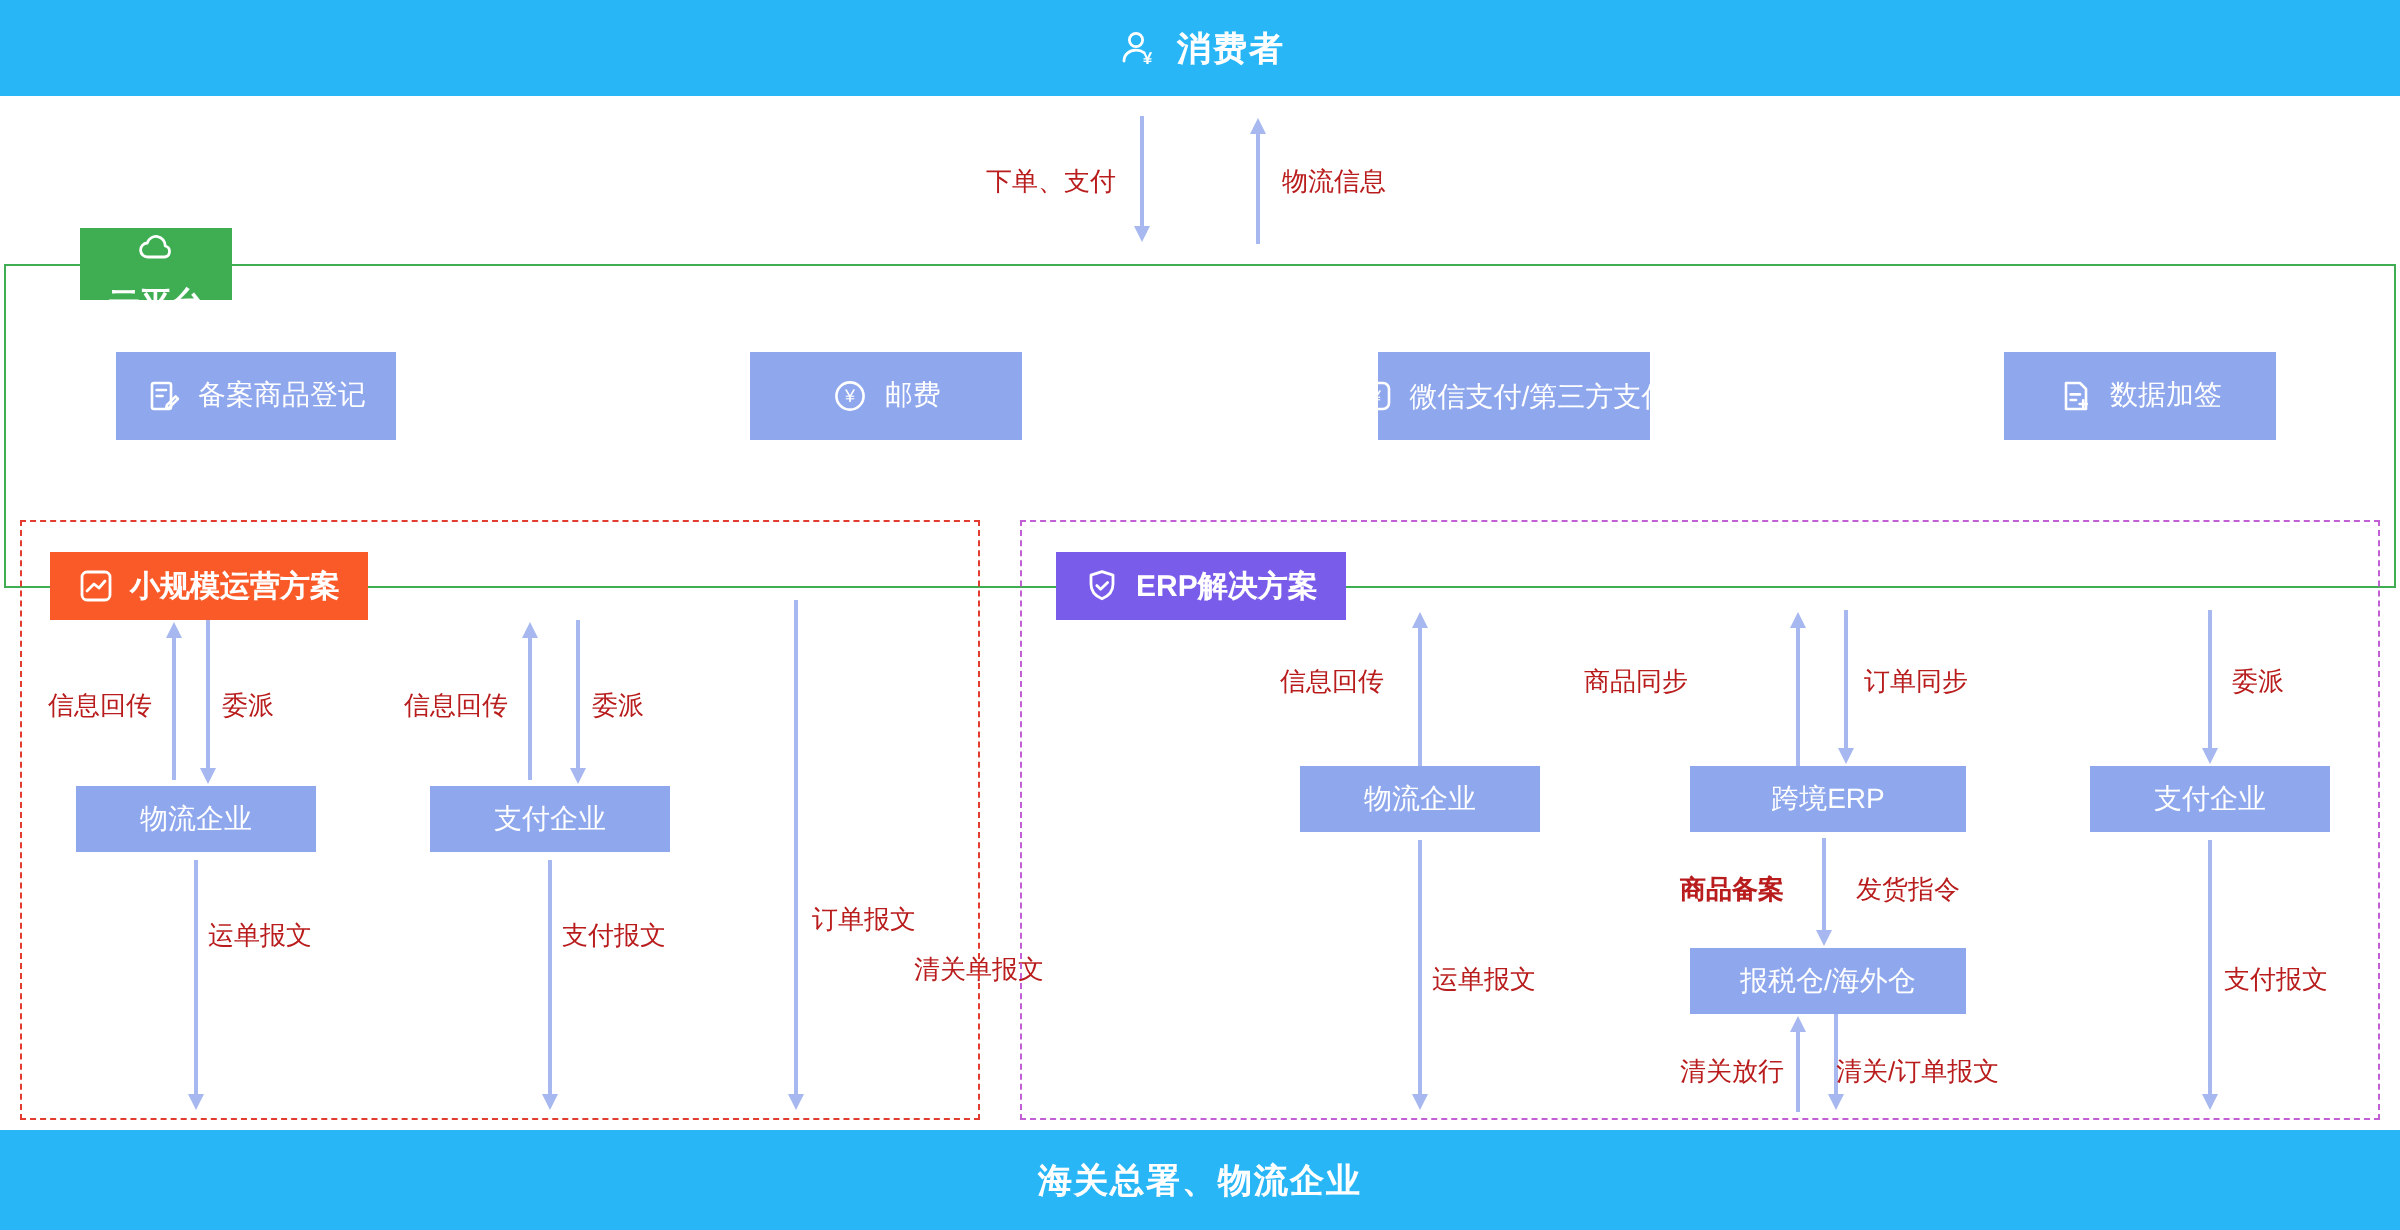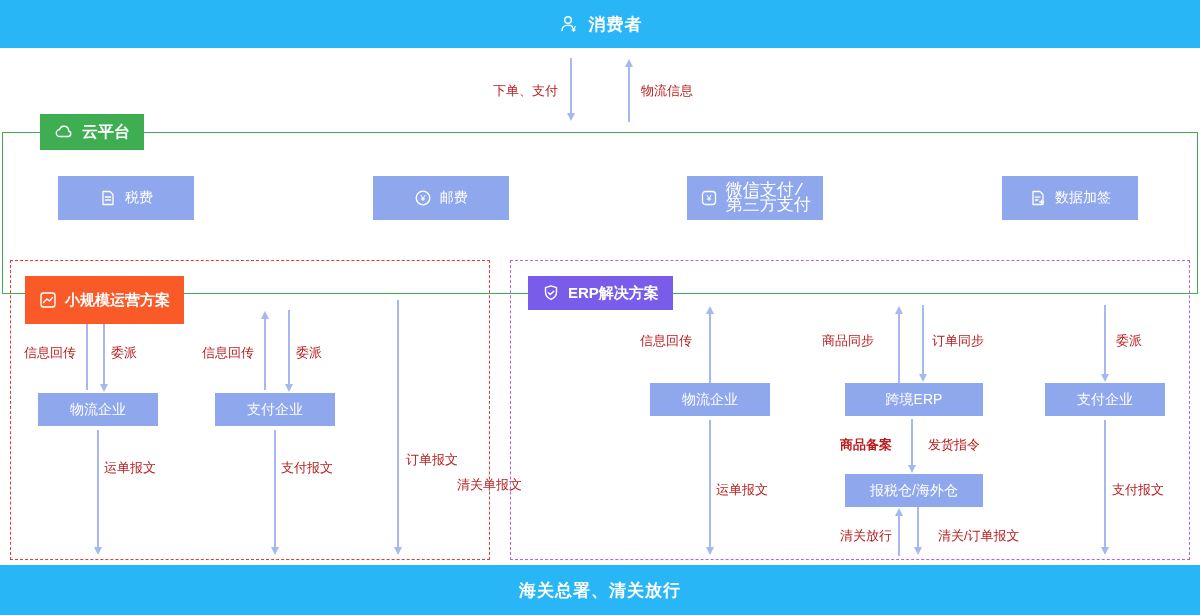--- a/index.html
+++ b/index.html
@@ -18,30 +18,30 @@
   .arr{position:absolute;width:2px;background:#a6b8ef;}
   .arr.down::after{content:"";position:absolute;left:-3.5px;bottom:-8px;width:0;height:0;
     border:4.5px solid transparent;border-bottom:none;border-top:8px solid #a6b8ef;}
   .arr.up::before{content:"";position:absolute;left:-3.5px;top:-8px;width:0;height:0;
     border:4.5px solid transparent;border-top:none;border-bottom:8px solid #a6b8ef;}
   .cloud-box{position:absolute;left:2px;top:132px;width:1194px;height:160px;border:1px solid #3fae53;}
   .tag{
     position:absolute;height:36px;display:flex;align-items:center;gap:8px;color:#fff;
     font-size:16px;font-weight:bold;padding:0 14px;z-index:5;white-space:nowrap;
   }
-  .tag.green{left:40px;top:114px;background:#3fae53;}
-  .tag.orange{left:25px;top:276px;height:48px;background:#fa5a28;font-size:15px;}
+  .tag.green{left:40px;top:114px;background:#3fae53;flex-direction:column;}
+  .tag.orange{left:25px;top:276px;height:34px;background:#fa5a28;font-size:15px;}
   .tag.purple{left:528px;top:276px;height:34px;background:#7a5cea;font-size:15px;}
   .services{position:absolute;left:58px;top:176px;width:1080px;display:flex;justify-content:space-between;z-index:2;}
   .service{
     width:136px;height:44px;background:#8fa7ed;color:#fff;display:flex;align-items:center;
     justify-content:center;gap:8px;font-size:14px;white-space:nowrap;
   }
   .service.w140{width:140px;}
-  .slabel2{display:flex;flex-direction:column;font-size:17px;line-height:15px;font-family:Liberation Mono, monospace;}
+  .slabel2{display:flex;flex-direction:row;font-size:14px;line-height:15px;}
   .dashed{position:absolute;top:260px;height:298px;z-index:1;}
   .dashed.red{left:10px;width:478px;border:1px dashed #e23c30;}
   .dashed.violet{left:510px;width:678px;border:1px dashed #c35fd4;}
   .node{
     position:absolute;height:33px;background:#8fa7ed;color:#fff;display:flex;align-items:center;
     justify-content:center;font-size:14px;z-index:3;white-space:nowrap;
   }
   .icon{display:inline-flex;align-items:center;justify-content:center;flex:0 0 auto;}
   svg{display:block;}
 </style>
@@ -68,29 +68,30 @@
 <div class="tag green">
   <span class="icon">
     <svg width="20" height="20" viewBox="0 0 20 20" fill="none" stroke="#fff" stroke-width="1.4" stroke-linejoin="round">
       <path d="M6 14.5a3.5 3.5 0 0 1-.4-7A4.6 4.6 0 0 1 14.6 9a2.8 2.8 0 0 1-.3 5.5z"></path>
     </svg>
   </span>
   <span>云平台</span>
 </div>
 
 <div class="services">
-  <div class="service">
+  <div class="service w140">
     <span class="icon">
       <svg width="18" height="18" viewBox="0 0 18 18" fill="none" stroke="#fff" stroke-width="1.3" stroke-linecap="round" stroke-linejoin="round">
-        <path d="M4 2.5h7l3 3v10H4z"></path>
-        <line x1="6.3" y1="8" x2="11.7" y2="8"></line>
-        <line x1="6.3" y1="11" x2="11.7" y2="11"></line>
-      </svg>
-    </span>
-    <span>税费</span>
+        <rect x="3" y="2.5" width="9.5" height="13" rx="1"></rect>
+        <line x1="5.3" y1="6" x2="10" y2="6"></line>
+        <line x1="5.3" y1="9" x2="8.3" y2="9"></line>
+        <path d="M10.4 13.6l4.4-4.4 1.2 1.2-4.4 4.4-1.5.3z"></path>
+      </svg>
+    </span>
+    <span>备案商品登记</span>
   </div>
   <div class="service">
     <span class="icon">
       <svg width="18" height="18" viewBox="0 0 18 18" fill="none" stroke="#fff" stroke-width="1.3">
         <circle cx="9" cy="9" r="6.8"></circle>
         <text x="9" y="12.2" text-anchor="middle" font-size="9" fill="#fff" stroke="none">¥</text>
       </svg>
     </span>
     <span>邮费</span>
   </div>
@@ -161,21 +162,21 @@
       <path d="M9 1.8l5.5 1.8v4.5c0 3.6-2.2 5.9-5.5 7.3-3.3-1.4-5.5-3.7-5.5-7.3V3.6z"></path>
       <polyline points="6.4,8.8 8.3,10.6 11.8,7.2"></polyline>
     </svg>
   </span>
   <span>ERP解决方案</span>
 </div>
 
 <div class="flow-label" style="left:640px;top:333px;">信息回传</div>
 <div class="arr up" style="left:709px;top:314px;height:69px;"></div>
 
-<div class="flow-label" style="left:822px;top:333px;">商品同步</div>
+<div class="flow-label" style="left:792px;top:333px;">商品同步</div>
 <div class="arr up" style="left:898px;top:314px;height:69px;"></div>
 <div class="arr down" style="left:922px;top:305px;height:69px;"></div>
 <div class="flow-label" style="left:932px;top:333px;">订单同步</div>
 
 <div class="arr down" style="left:1104px;top:305px;height:69px;"></div>
 <div class="flow-label" style="left:1116px;top:333px;">委派</div>
 
 <div class="node" style="left:650px;top:383px;width:120px;">物流企业</div>
 <div class="node" style="left:845px;top:383px;width:138px;">跨境ERP</div>
 <div class="node" style="left:1045px;top:383px;width:120px;">支付企业</div>
@@ -185,20 +186,20 @@
 
 <div class="flow-label" style="left:840px;top:437px;font-weight:bold;">商品备案</div>
 <div class="arr down" style="left:911px;top:419px;height:46px;"></div>
 <div class="flow-label" style="left:928px;top:437px;">发货指令</div>
 
 <div class="node" style="left:845px;top:474px;width:138px;">报税仓/海外仓</div>
 
 <div class="flow-label" style="left:840px;top:528px;">清关放行</div>
 <div class="arr up" style="left:898px;top:516px;height:40px;"></div>
 <div class="arr down" style="left:917px;top:507px;height:40px;"></div>
-<div class="flow-label" style="left:938px;top:528px;">清关/订单报文</div>
+<div class="flow-label" style="left:918px;top:528px;">清关/订单报文</div>
 
 <div class="arr down" style="left:1104px;top:420px;height:127px;"></div>
 <div class="flow-label" style="left:1112px;top:482px;">支付报文</div>
 
 <footer class="bar bottombar">
-  <span>海关总署、清关放行</span>
+  <span>海关总署、物流企业</span>
 </footer>
 
 </body></html>

